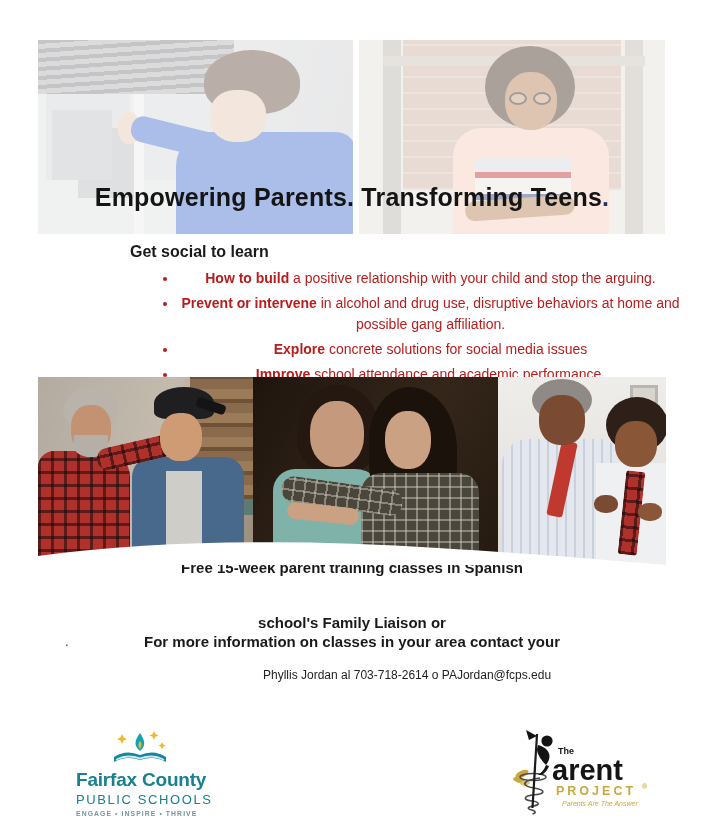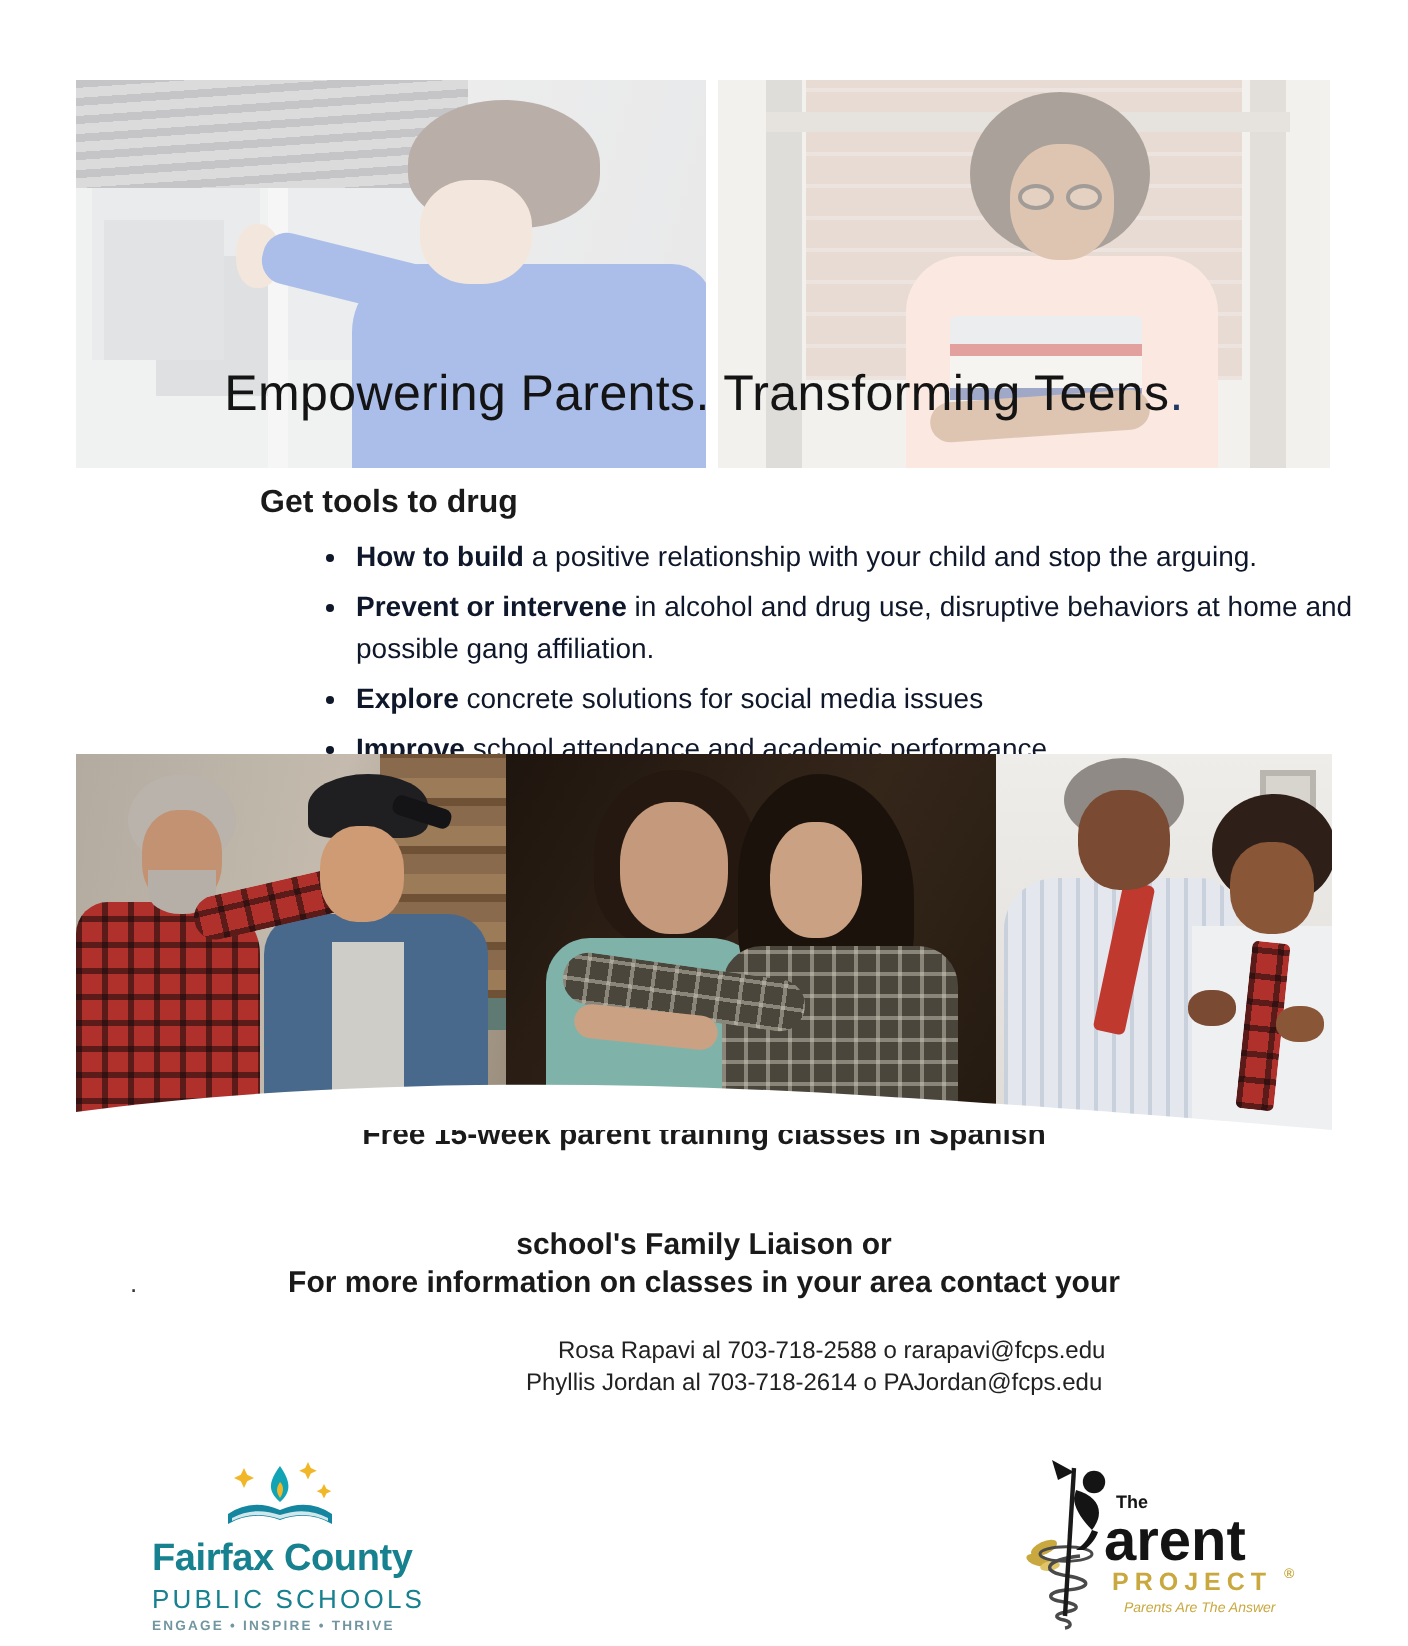--- a/index.html
+++ b/index.html
@@ -34,28 +34,28 @@
   .phR-glass { position:absolute; left:150px; top:52px; width:18px; height:13px; border:2px solid #3c3127; border-radius:50%; background:rgba(255,255,255,.2); }
   .phR-glass.g2 { left:174px; }
   .phR-hoodie { position:absolute; left:94px; top:88px; width:156px; height:106px; background:#f4cfc0; border-radius:28px 28px 0 0; }
   .phR-strap { position:absolute; left:200px; top:90px; width:26px; height:104px; background:#3a3430; transform:rotate(-9deg); }
   .phR-books { position:absolute; left:116px; top:118px; width:96px; height:56px;
     background:linear-gradient(180deg,#d8dade 0 14px,#c23b35 14px 20px,#ece8e2 20px 36px,#3a4a8a 36px 42px,#e2ddd4 42px 56px); border-radius:3px; }
   .phR-arm { position:absolute; left:106px; top:158px; width:110px; height:20px; background:#b9875f; border-radius:10px; transform:rotate(-4deg); }
 
   
   #headline { position:absolute; left:0; top:183px; width:704px; text-align:center;
-    font-size:25px; font-weight:normal; letter-spacing:0.2px; color:#141414; z-index:5; }
+    font-size:25px; font-weight:bold; letter-spacing:0.2px; color:#141414; z-index:5; }
   #headline .navy { color:#1f3864; }
 
   
   #tools { position:absolute; left:130px; top:243px; width:540px; }
   #tools h2 { font-size:16px; font-weight:bold; color:#1a1a1a; }
   #tools ul { margin:7px 0 0 48px; width:505px; }
-  #tools li { font-size:14px; line-height:1.55; color:#0f172a; margin-bottom:3px; }
+  #tools li { font-size:14px; line-height:1.55; color:#b91c1c; margin-bottom:3px;text-align:center; }
   #tools li b { font-weight:bold; }
 
   
   #strip { position:absolute; left:38px; top:377px; width:628px; height:188px; overflow:hidden; }
   .sp { position:absolute; top:0; height:188px; overflow:hidden; }
   #spA { left:0; width:215px; background:linear-gradient(100deg,#b3aba0,#c4bbae 55%,#9a8d7c); }
   .spA-wood { position:absolute; left:152px; top:0; width:63px; height:132px;
     background:repeating-linear-gradient(0deg,#8a6a4c 0 10px,#6f5236 10px 14px,#9c7b58 14px 24px); }
   .spA-bench { position:absolute; left:118px; top:122px; width:97px; height:16px; background:#5e7a72; }
   .spA-dadhair { position:absolute; left:26px; top:10px; width:54px; height:46px; background:#b9b3ab; border-radius:50%; }
@@ -159,21 +159,21 @@
       <div class="phR-glass"></div>
       <div class="phR-glass g2"></div>
       <div class="phR-books"></div>
       <div class="phR-arm"></div>
     </div>
   </div>
 
   <div id="headline"><span>Empowering Parents. Transforming Teens</span><span class="navy">.</span></div>
 
   <div id="tools">
-    <h2>Get tools to drug</h2>
+    <h2>Get social to learn</h2>
     <ul>
       <li><b>How to build</b><span> a positive relationship with your child and stop the arguing.</span></li>
       <li><b>Prevent or intervene</b><span> in alcohol and drug use, disruptive behaviors at home and possible gang affiliation.</span></li>
       <li><b>Explore</b><span> concrete solutions for social media issues</span></li>
       <li><b>Improve</b><span> school attendance and academic performance.</span></li>
     </ul>
   </div>
 
   <div id="strip">
     <div class="sp" id="spA">
@@ -222,21 +222,20 @@
 
   <div id="info">
     <div>school's Family Liaison or</div>
     <div>For more information on classes in your area contact your</div>
   </div>
   <span id="stray-dot">.</span>
 
   <div id="contacts">
     <div class="crow indent-a">
       <div class="lbl"></div>
-      <div class="val">Rosa Rapavi al 703-718-2588 o rarapavi@fcps.edu</div>
     </div>
     <div class="crow indent-b">
       <div class="lbl"></div>
       <div class="val">Phyllis Jordan al 703-718-2614 o PAJordan@fcps.edu</div>
     </div>
   </div>
 
   <div id="fcps">
     <svg class="fcps-icon" viewBox="0 0 64 40">
       <polygon points="14,5 15.6,8.4 19,10 15.6,11.6 14,15 12.4,11.6 9,10 12.4,8.4" fill="#f2b729"></polygon>

